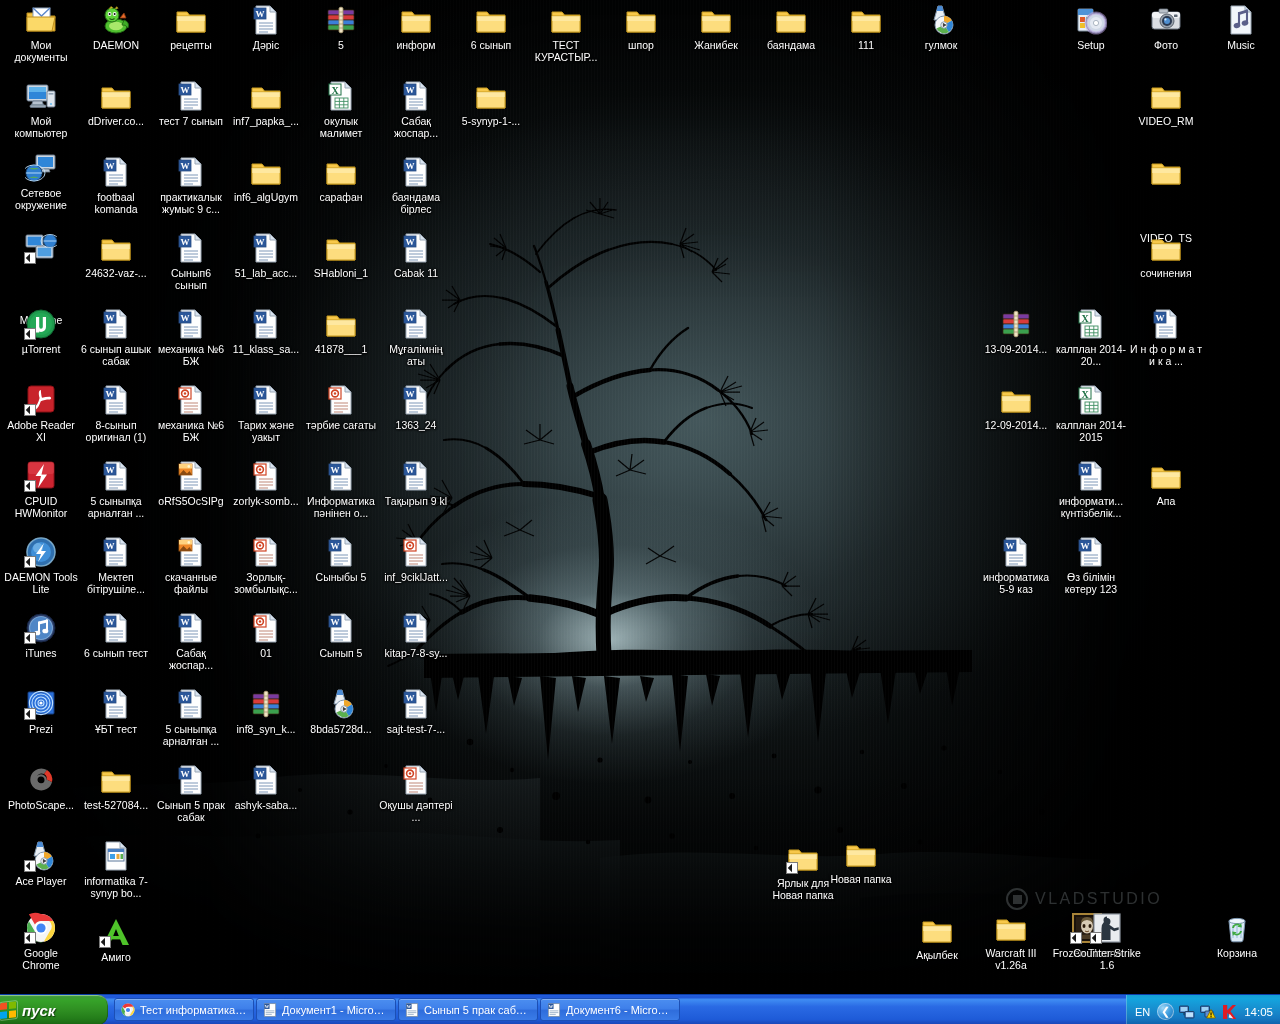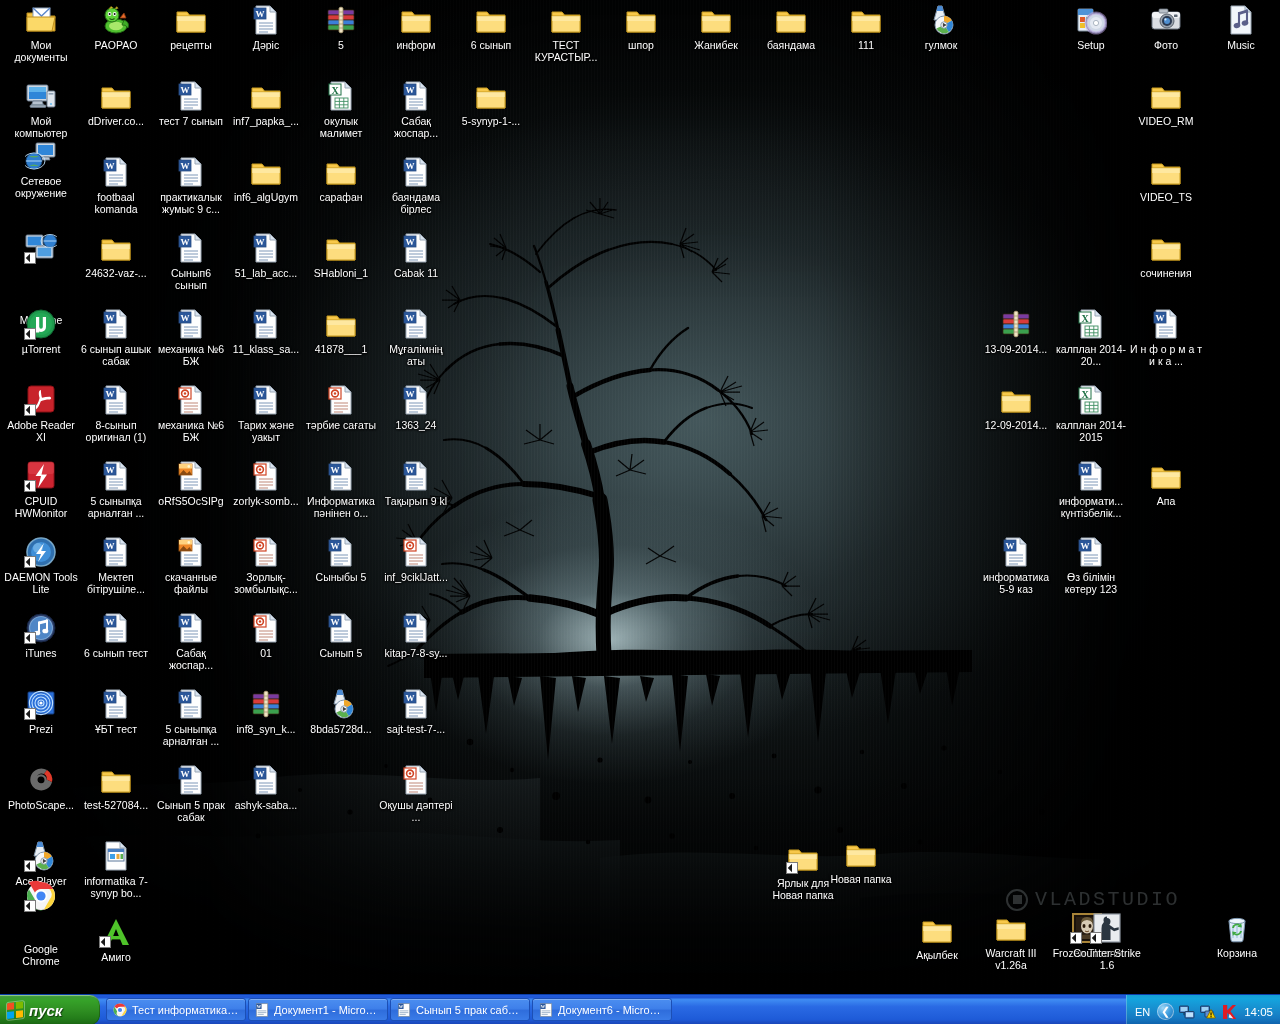--- a/index.html
+++ b/index.html
@@ -50,22 +50,22 @@
         rgba(0,0,0,0) 300px, rgba(0,0,0,0) 600px, rgba(0,0,0,0.25) 780px,
         rgba(0,0,0,0.85) 930px, #000 1000px);
   }
   #wall-art { }
   #wall-art svg { display:block; width:1280px; height:1024px; }
 
   .vlad-mark {
     position: absolute; left: 1006px; top: 888px;
     display: flex; align-items: center; gap: 7px;
     color: rgba(150,160,162,0.30);
-    font-size: 20px; letter-spacing: 2.5px;
-    font-family: Liberation Mono, monospace;
+    font-size: 16px; letter-spacing: 2.5px;
+    font-family: Liberation Sans, sans-serif;
   }
   .vlad-mark .vm-lens {
     width: 22px; height: 22px; border-radius: 50%;
     border: 2px solid rgba(150,160,162,0.30);
     display:flex; align-items:center; justify-content:center;
   }
   .vlad-mark .vm-lens i {
     width: 9px; height: 9px; background: rgba(150,160,162,0.30);
     display:block;
   }
@@ -115,23 +115,23 @@
     width: 1280px; height: 30px;
     display: flex; align-items: stretch;
     background: linear-gradient(to bottom,
       #245edb 0%, #1e55d6 8%, #3f8cf3 16%, #2a6ae4 40%,
       #1e5bd8 84%, #1c50c8 92%, #1a47b8 100%);
     border-top: 1px solid #0b3da8;
     z-index: 50;
   }
   #start-button {
     position: relative;
-    width: 100px; height: 30px;
+    width: 108px; height: 30px;
     display: flex; align-items: center; gap: 5px;
-    padding-left: 7px;
+    padding-left: 0;
     background: linear-gradient(to bottom,
       #54ad4c 0%, #3f9a37 6%, #36a229 18%, #2f8f22 50%,
       #247d1a 78%, #1d6c15 94%, #175c10 100%);
     border-top-right-radius: 10px;
     border-bottom-right-radius: 10px;
     box-shadow: inset -1px 0 0 rgba(0,0,0,0.25),
                 inset 0 1px 0 rgba(255,255,255,0.35);
     cursor: default;
   }
   #start-button .flag {
@@ -448,21 +448,21 @@
             <path d="M9 5 q2 -4 4 -1 M15 5 q2 -4 3 -0.5" fill="#e8d23a" stroke="#8a7a10" stroke-width="0.9"></path>
             <circle cx="9.6" cy="10" r="1.9" fill="#fff"></circle>
             <circle cx="9.6" cy="10" r="1" fill="#111"></circle>
             <circle cx="14.6" cy="10" r="1.9" fill="#fff"></circle>
             <circle cx="14.6" cy="10" r="1" fill="#111"></circle>
             <path d="M9.5 14.5 q2.5 2 5 0" fill="none" stroke="#1a5010" stroke-width="1.1"></path>
             <path d="M24 16 q6 2 4 8 q-3 -4 -6 -3 z" fill="#3fae26" stroke="#236a14" stroke-width="0.9"></path>
             <path d="M20 14 l4 -5 l2 5 z" fill="#e86a2a" stroke="#8a3a10" stroke-width="0.8"></path>
           </svg>
         </div>
-        <div class="label">PAOPAO</div>
+        <div class="label">DAEMON</div>
       </div>
       <div class="icon" style="left: 154px; top: 4px;">
         <div class="glyph">
           <svg viewBox="0 0 32 32" xmlns="http://www.w3.org/2000/svg">
             <path d="M2 8 h10 l2.5 3 h15.5 v17 h-28 z" fill="#f7c84a" stroke="#c79a1e" stroke-width="1"></path>
             <path d="M2 12 h28 v16 h-28 z" fill="#fddd7e" stroke="#c79a1e" stroke-width="1"></path>
             <path d="M2 12 h28 v5 h-28 z" fill="#fff0b8" opacity="0.6"></path>
           </svg>
         </div>
         <div class="label">рецепты</div>
@@ -718,21 +718,21 @@
       <div class="icon" style="left: 1129px; top: 80px;">
         <div class="glyph">
           <svg viewBox="0 0 32 32" xmlns="http://www.w3.org/2000/svg">
             <path d="M2 8 h10 l2.5 3 h15.5 v17 h-28 z" fill="#f7c84a" stroke="#c79a1e" stroke-width="1"></path>
             <path d="M2 12 h28 v16 h-28 z" fill="#fddd7e" stroke="#c79a1e" stroke-width="1"></path>
             <path d="M2 12 h28 v5 h-28 z" fill="#fff0b8" opacity="0.6"></path>
           </svg>
         </div>
         <div class="label">VIDEO_RM</div>
       </div>
-      <div class="icon" style="left: 4px; top: 140px; justify-content: space-between;">
+      <div class="icon" style="left: 4px; top: 152px; justify-content: space-between;">
         <div class="glyph">
           <svg viewBox="0 0 32 32" xmlns="http://www.w3.org/2000/svg">
             <rect x="11" y="3" width="19" height="14" rx="1.2" fill="#cdd7e2" stroke="#6b7b8c" stroke-width="1"></rect>
             <rect x="13" y="5" width="15" height="10" fill="#2f86d8"></rect>
             <path d="M17 17 h7 l1 3 h-9 z" fill="#b6c2cf" stroke="#6b7b8c" stroke-width="0.8"></path>
             <circle cx="9" cy="21" r="8" fill="#2f7fd0" stroke="#19497d" stroke-width="1"></circle>
             <path d="M1 21 h16 M9 13 a11 8 0 0 1 0 16 a11 8 0 0 1 0 -16" fill="none" stroke="#bfe3ff" stroke-width="0.9"></path>
             <path d="M4 16 q5 3 10 0 M4 26 q5 -3 10 0" fill="#5bb04e" opacity="0.85"></path>
           </svg>
         </div>
@@ -793,21 +793,21 @@
             <path d="M20 2 l6 6 h-6 z" fill="#d8e2ee" stroke="#9aa7b5" stroke-width="1"></path>
             <rect x="4" y="4" width="12" height="11" fill="#2b579a" stroke="#2a4e86" stroke-width="0.8"></rect>
             <text x="10" y="13" font-size="9" font-weight="bold" font-family="Liberation Serif, serif" fill="#fff" text-anchor="middle">W</text>
             <g stroke="#7f98b8" stroke-width="1.1">
               <path d="M9 19 h14 M9 22 h14 M9 25 h14 M9 28 h9"></path>
             </g>
           </svg>
         </div>
         <div class="label">баяндама бірлес</div>
       </div>
-      <div class="icon" style="left: 1129px; top: 156px;">
+      <div class="icon" style="left: 1129px; top: 156px; gap: 41px;">
         <div class="glyph">
           <svg viewBox="0 0 32 32" xmlns="http://www.w3.org/2000/svg">
             <path d="M2 8 h10 l2.5 3 h15.5 v17 h-28 z" fill="#f7c84a" stroke="#c79a1e" stroke-width="1"></path>
             <path d="M2 12 h28 v16 h-28 z" fill="#fddd7e" stroke="#c79a1e" stroke-width="1"></path>
             <path d="M2 12 h28 v5 h-28 z" fill="#fff0b8" opacity="0.6"></path>
           </svg>
         </div>
         <div class="label">VIDEO_TS</div>
       </div>
       <div class="icon" style="left: 4px; top: 232px; gap: 47px;">
@@ -1612,21 +1612,21 @@
             <path d="M20 2 l6 6 h-6 z" fill="#d8e2ee" stroke="#9aa7b5" stroke-width="1"></path>
             <rect x="8" y="9" width="16" height="12" fill="#fff" stroke="#5a7799" stroke-width="1"></rect>
             <rect x="8" y="9" width="16" height="3" fill="#4a7fc1"></rect>
             <rect x="10" y="14" width="5" height="5" fill="#3fa0e8"></rect>
             <rect x="16.5" y="14" width="3" height="5" fill="#e8a93f"></rect>
             <rect x="20.5" y="14" width="2.5" height="5" fill="#5bb04e"></rect>
           </svg>
         </div>
         <div class="label">informatika 7-synyp bo...</div>
       </div>
-      <div class="icon" style="left: 4px; top: 880px; gap: 28px;">
+      <div class="icon" style="left: 4px; top: 912px;">
         <div class="glyph">
           <svg viewBox="0 0 32 32" xmlns="http://www.w3.org/2000/svg">
             <circle cx="16" cy="16" r="14" fill="#f5f5f5"></circle>
             <path d="M16 2 a14 14 0 0 1 12.1 7 h-12.1 a7 7 0 0 0 -6.1 3.6 l-6 -10.4 A14 14 0 0 1 16 2 z" fill="#ea3939"></path>
             <path d="M28.1 9 a14 14 0 0 1 -9.3 20.7 l6 -10.4 a7 7 0 0 0 -0.6 -10.3 z" fill="#fdd63f"></path>
             <path d="M18.8 29.7 A14 14 0 0 1 3.9 9.2 l6 10.4 a7 7 0 0 0 8.9 10.1 z" fill="#4caf50"></path>
             <circle cx="16" cy="16" r="6.4" fill="#fff"></circle>
             <circle cx="16" cy="16" r="4.6" fill="#4285f4"></circle>
           </svg>
           <span class="shortcut-arrow"></span>

